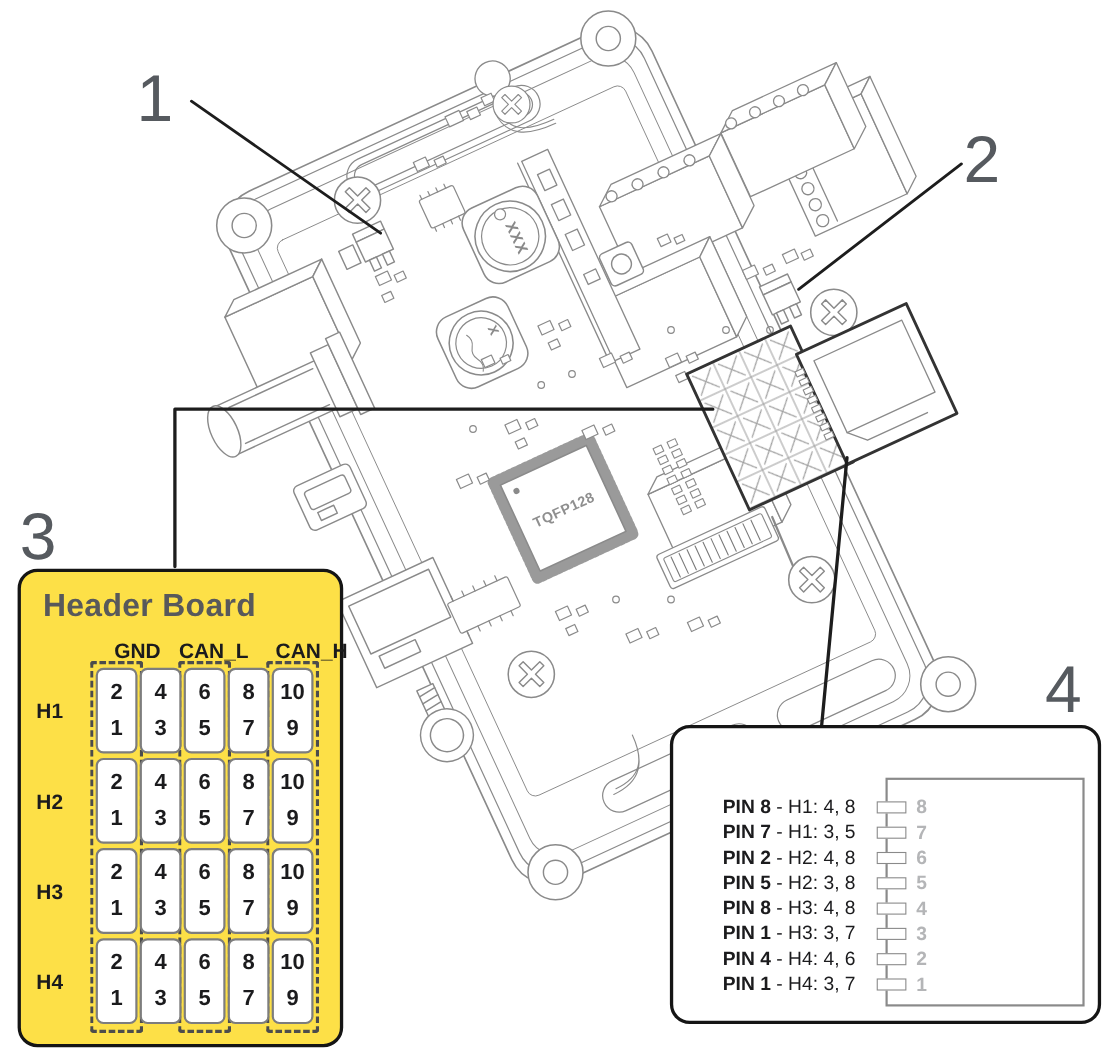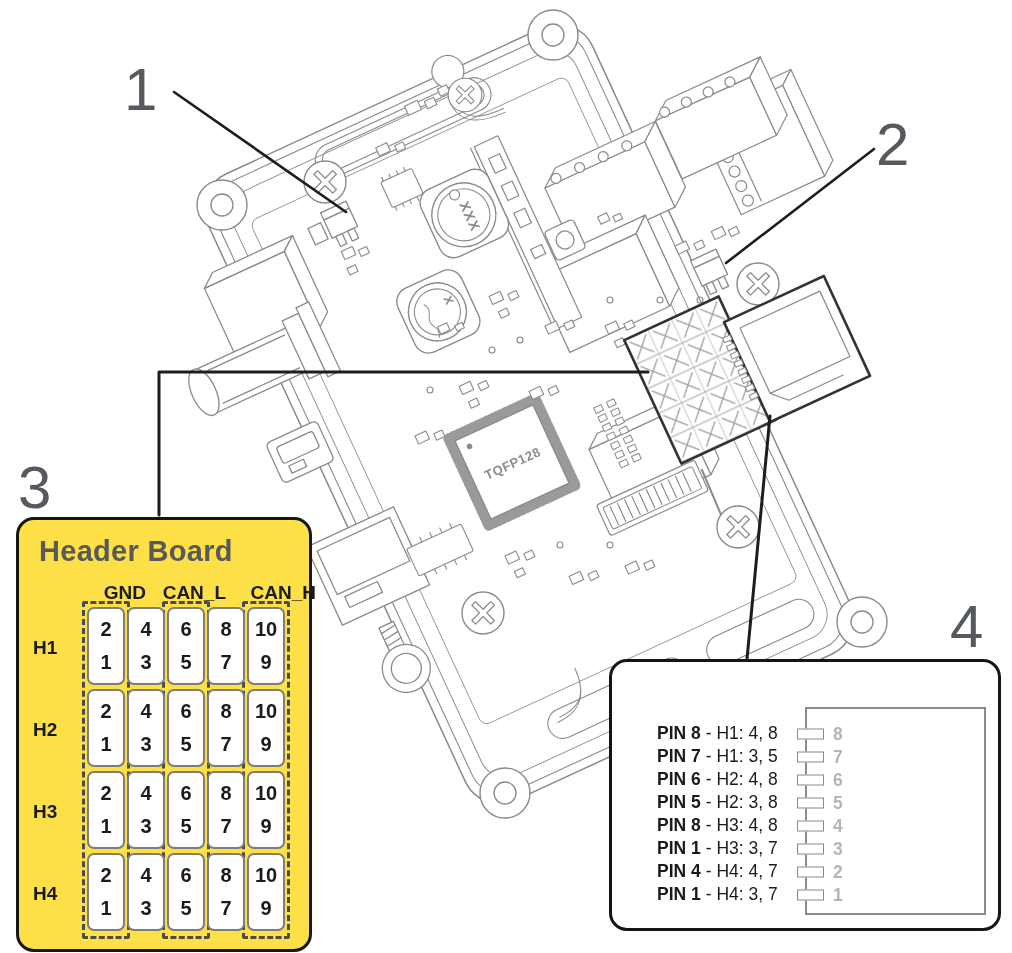--- a/index.html
+++ b/index.html
@@ -520,21 +520,21 @@
           <span class="can-stub"></span>
           <span class="can-jacknum">8</span>
         </div>
         <div class="can-row">
           <span class="can-pin">PIN 7</span>
           <span class="can-map">- H1: 3, 5</span>
           <span class="can-stub"></span>
           <span class="can-jacknum">7</span>
         </div>
         <div class="can-row">
-          <span class="can-pin">PIN 6</span>
+          <span class="can-pin">PIN 2</span>
           <span class="can-map">- H2: 4, 8</span>
           <span class="can-stub"></span>
           <span class="can-jacknum">6</span>
         </div>
         <div class="can-row">
           <span class="can-pin">PIN 5</span>
           <span class="can-map">- H2: 3, 8</span>
           <span class="can-stub"></span>
           <span class="can-jacknum">5</span>
         </div>
@@ -545,21 +545,21 @@
           <span class="can-jacknum">4</span>
         </div>
         <div class="can-row">
           <span class="can-pin">PIN 1</span>
           <span class="can-map">- H3: 3, 7</span>
           <span class="can-stub"></span>
           <span class="can-jacknum">3</span>
         </div>
         <div class="can-row">
           <span class="can-pin">PIN 4</span>
-          <span class="can-map">- H4: 4, 7</span>
+          <span class="can-map">- H4: 4, 6</span>
           <span class="can-stub"></span>
           <span class="can-jacknum">2</span>
         </div>
         <div class="can-row">
           <span class="can-pin">PIN 1</span>
           <span class="can-map">- H4: 3, 7</span>
           <span class="can-stub"></span>
           <span class="can-jacknum">1</span>
         </div>
       </div>

